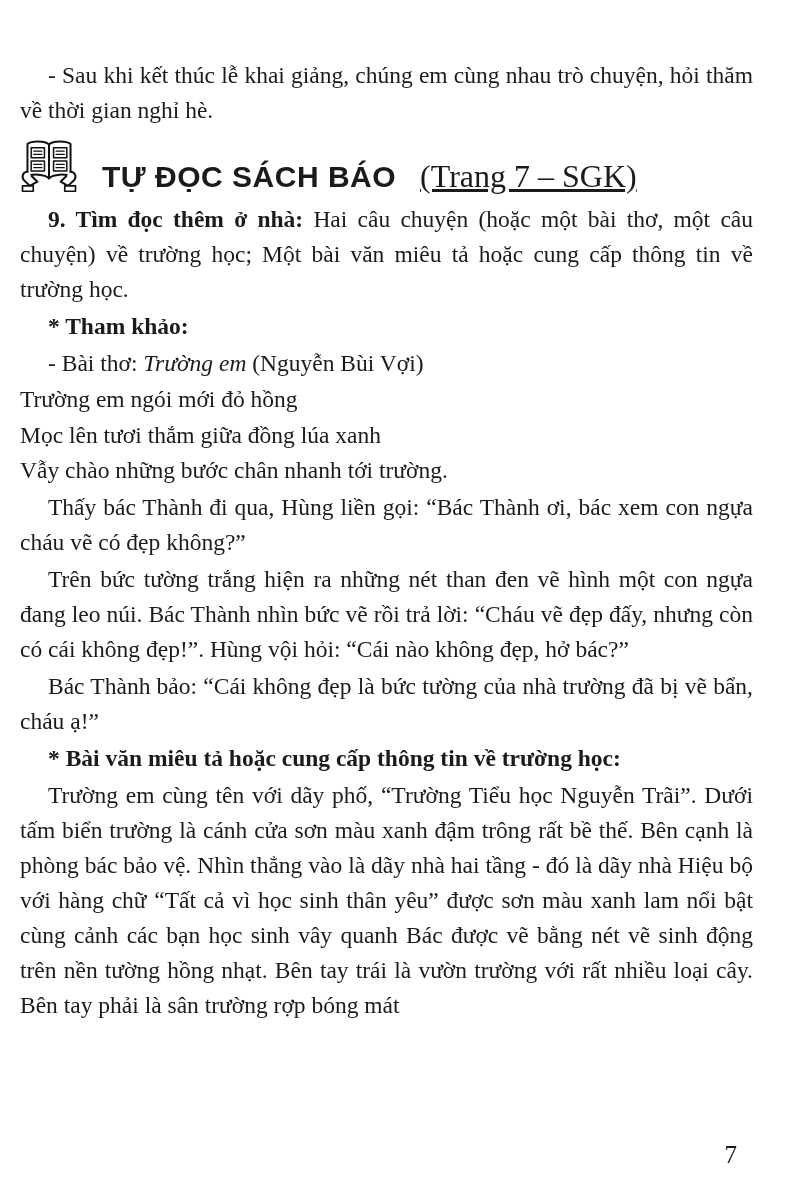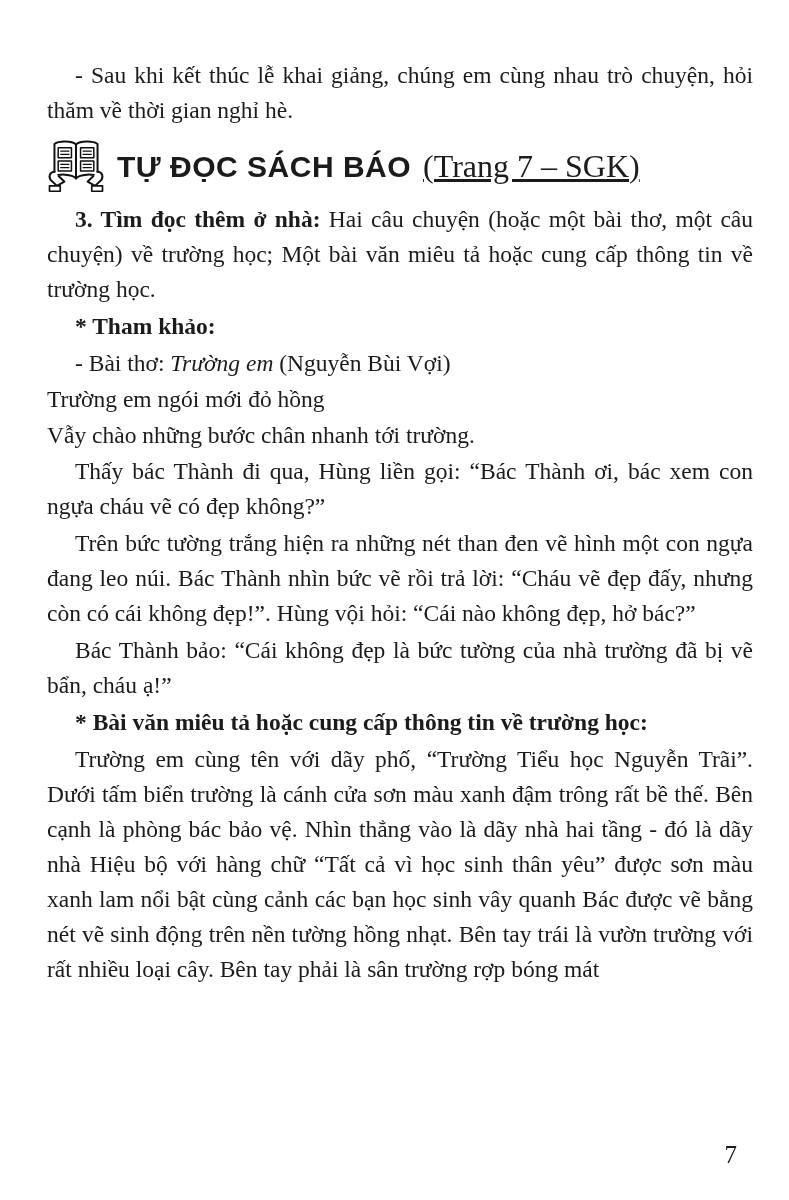--- a/index.html
+++ b/index.html
@@ -7,38 +7,38 @@
     padding: 0;
     background: #e8e8e8;
   }
   .page {
     position: relative;
     width: 789px;
     height: 1200px;
     margin: 0 auto;
     background: #ffffff;
     box-sizing: border-box;
-    padding: 58px 36px 0 47px;
+    padding: 58px 36px 0 20px;
     overflow: hidden;
     font-family: "Liberation Serif", "DejaVu Serif", serif;
     font-size: 23.5px;
     line-height: 35px;
     color: #1b1b1b;
   }
   .para {
     margin: 0;
     text-align: justify;
     text-indent: 28px;
   }
   .para + .para { margin-top: 2px; }
   .bold { font-weight: bold; font-family: Liberation Serif, serif; }
   .section-heading {
     display: flex;
-    align-items: center;
-    gap: 12px;
+    align-items: flex-end;
+    gap: 24px;
     margin: 10px 0 8px 0;
   }
   .section-heading .icon {
     flex: 0 0 auto;
     display: inline-flex;
   }
   .section-title {
     font-family: "Liberation Sans", "DejaVu Sans", sans-serif;
     font-weight: bold;
     font-size: 30px;
@@ -91,28 +91,29 @@
 
           <rect x="3" y="57" width="13" height="6.5" stroke-width="2"></rect>
           <rect x="54" y="57" width="13" height="6.5" stroke-width="2"></rect>
         </g>
       </svg>
     </span>
     <span class="section-title">TỰ ĐỌC SÁCH BÁO</span>
     <span class="section-subtitle">(Trang 7 – SGK)</span>
   </div>
 
-  <p class="para"><b>3. Tìm đọc thêm ở nhà: </b><span>Hai câu chuyện (hoặc một bài thơ, một câu chuyện) về trường học; Một bài văn miêu tả hoặc cung cấp thông tin về trường học.</span></p>
+  <p class="para"><b>9. Tìm đọc thêm ở nhà: </b><span>Hai câu chuyện (hoặc một bài thơ, một câu chuyện) về trường học; Một bài văn miêu tả hoặc cung cấp thông tin về trường học.</span></p>
 
   <p class="para bold ref-label">* Tham khảo:</p>
 
   <p class="para"><span>- Bài thơ: </span><i>Trường em</i><span> (Nguyễn Bùi Vợi)</span></p>
 
   <div class="poem">
     <div class="poem-line">Trường em ngói mới đỏ hồng</div>
+    <div class="poem-line">Mọc lên tươi thắm giữa đồng lúa xanh</div>
     <div class="poem-line">Vẫy chào những bước chân nhanh tới trường.</div>
   </div>
 
 
   <p class="para">Thấy bác Thành đi qua, Hùng liền gọi: “Bác Thành ơi, bác xem con ngựa cháu vẽ có đẹp không?”</p>
   <p class="para">Trên bức tường trắng hiện ra những nét than đen vẽ hình một con ngựa đang leo núi. Bác Thành nhìn bức vẽ rồi trả lời: “Cháu vẽ đẹp đấy, nhưng còn có cái không đẹp!”. Hùng vội hỏi: “Cái nào không đẹp, hở bác?”</p>
   <p class="para">Bác Thành bảo: “Cái không đẹp là bức tường của nhà trường đã bị vẽ bẩn, cháu ạ!”</p>
 
   <p class="para bold essay-heading">* Bài văn miêu tả hoặc cung cấp thông tin về trường học:</p>
 

